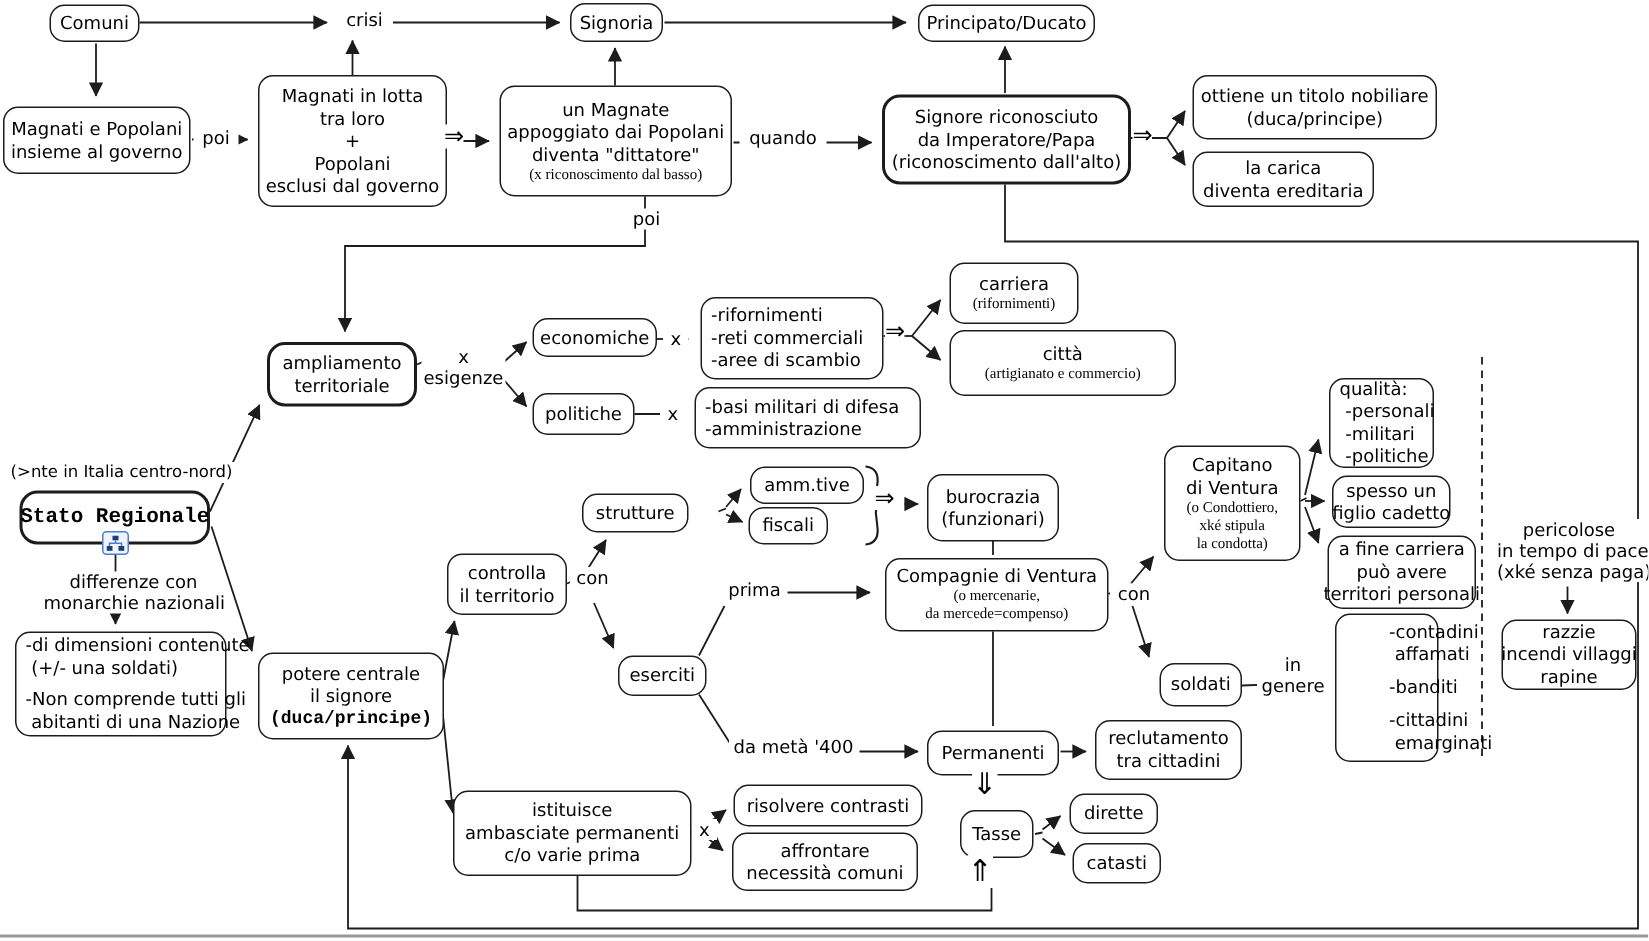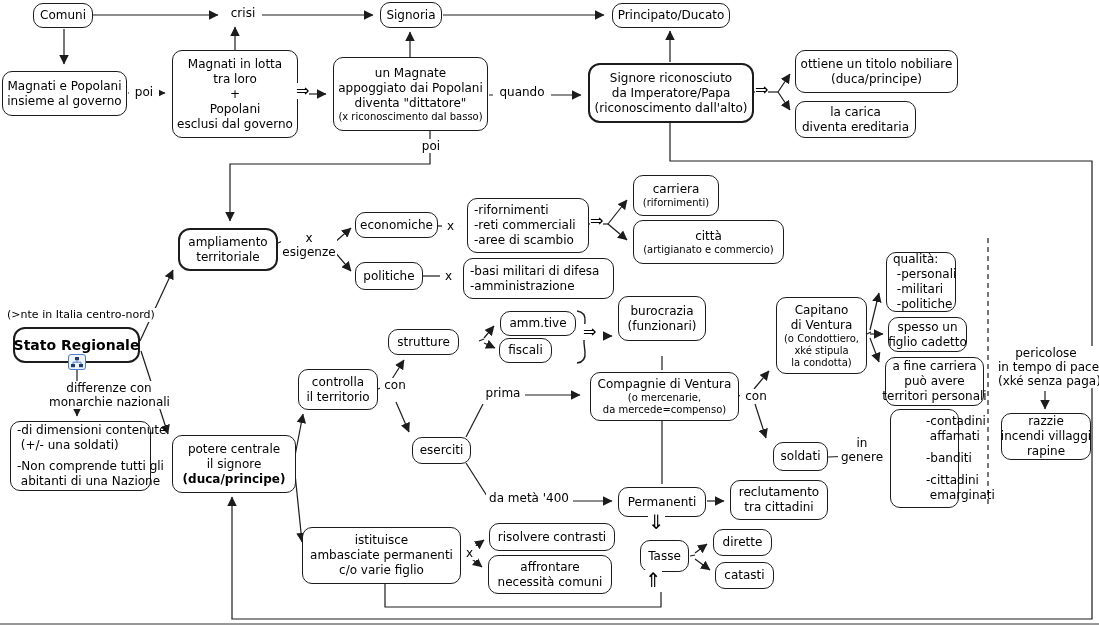--- a/index.html
+++ b/index.html
@@ -6,22 +6,22 @@
   #canvas{position:relative;width:1099px;height:627px;background:#fff;overflow:hidden;
           font-family:"DejaVu Sans","Liberation Sans",sans-serif;color:#000;}
   #edges{position:absolute;left:0;top:0;z-index:1;}
   .node{position:absolute;z-index:3;box-sizing:border-box;background:#fff;
         border:1.2px solid #1c1c1c;border-radius:10px;display:flex;flex-direction:column;
         justify-content:center;align-items:center;font-size:12px;text-align:center;
         padding:1px 2px;}
   .node.thick{border-width:2.4px;border-radius:12px;}
   .node.left{align-items:flex-start;text-align:left;padding-left:6px;}
   .ln{line-height:15px;white-space:pre;}
-  .ln.sm{font-size:10px;line-height:12px;}
-  .ln.b{font-weight:bold;}
+  .ln.sm{font-size:10px;line-height:12px;font-family:Liberation Serif, serif;}
+  .ln.b{font-weight:bold;font-family:Liberation Mono, monospace;}
   .gap{height:7px;}
   .lbl{position:absolute;z-index:2;background:#fff;font-size:12px;text-align:center;
        line-height:14px;white-space:pre;padding:0 1px;}
   .glyph{position:absolute;z-index:4;background:#fff;line-height:1;}
   #res-icon{position:absolute;left:68px;top:354px;width:18px;height:16px;z-index:5;
        background:#eef3fc;border:1.4px solid #4d7fd0;border-radius:3px;box-sizing:border-box;
        display:flex;align-items:center;justify-content:center;}
   #bottom-edge{position:absolute;left:0;top:623px;width:1099px;height:2px;
        background:#96989b;z-index:6;}
 </style>
@@ -179,21 +179,21 @@
       </div>
       <div class="node" style="left: 388px; top: 329px; width: 71px; height: 26px;">
         <div class="ln">strutture</div>
       </div>
       <div class="node" style="left: 500px; top: 311px; width: 76px; height: 25px;">
         <div class="ln">amm.tive</div>
       </div>
       <div class="node" style="left: 499px; top: 338px; width: 53px; height: 25px;">
         <div class="ln">fiscali</div>
       </div>
-      <div class="node" style="left: 618px; top: 296px; width: 88px; height: 45px;">
+      <div class="node" style="left: 618px; top: 316px; width: 88px; height: 45px;">
         <div class="ln">burocrazia</div>
         <div class="ln">(funzionari)</div>
       </div>
       <div class="node" style="left: 298px; top: 369px; width: 80px; height: 41px;">
         <div class="ln">controlla</div>
         <div class="ln">il territorio</div>
       </div>
       <div class="node" style="left: 412px; top: 437px; width: 59px; height: 27px;">
         <div class="ln">eserciti</div>
       </div>
@@ -258,21 +258,21 @@
       </div>
       <div class="node" style="left: 713px; top: 529px; width: 59px; height: 27px;">
         <div class="ln">dirette</div>
       </div>
       <div class="node" style="left: 715px; top: 562px; width: 59px; height: 27px;">
         <div class="ln">catasti</div>
       </div>
       <div class="node" style="left: 302px; top: 527px; width: 159px; height: 57px;">
         <div class="ln">istituisce</div>
         <div class="ln">ambasciate permanenti</div>
-        <div class="ln">c/o varie figlio</div>
+        <div class="ln">c/o varie prima</div>
       </div>
       <div class="node" style="left: 489px; top: 523px; width: 126px; height: 28px;">
         <div class="ln">risolvere contrasti</div>
       </div>
       <div class="node" style="left: 488px; top: 555px; width: 124px; height: 39px;">
         <div class="ln">affrontare</div>
         <div class="ln">necessità comuni</div>
       </div>
     </div>
   <div id="labels-layer">
@@ -282,21 +282,21 @@
       <div class="lbl" style="left: 415px; top: 139px; width: 30px;"><div>poi</div></div>
       <div class="lbl" style="left: 281px; top: 231px; width: 54px;"><div>x</div><div>esigenze</div></div>
       <div class="lbl" style="left: 442px; top: 219px; width: 15px;"><div>x</div></div>
       <div class="lbl" style="left: 440px; top: 269px; width: 15px;"><div>x</div></div>
       <div class="lbl" style="left: 380px; top: 378px; width: 28px;"><div>con</div></div>
       <div class="lbl" style="left: 481px; top: 386px; width: 42px;"><div>prima</div></div>
       <div class="lbl" style="left: 740px; top: 389px; width: 30px;"><div>con</div></div>
       <div class="lbl" style="left: 838px; top: 436px; width: 46px;"><div>in</div><div>genere</div></div>
       <div class="lbl" style="left: 486px; top: 491px; width: 84px;"><div>da metà '400</div></div>
       <div class="lbl" style="left: 461px; top: 546px; width: 15px;"><div>x</div></div>
-      <div class="lbl" style="left: 48px; top: 381px; width: 120px; text-align: center;"><div>differenze con</div><div>monarchie nazionali</div></div>
+      <div class="lbl" style="left: 28px; top: 381px; width: 120px; text-align: center;"><div>differenze con</div><div>monarchie nazionali</div></div>
       <div class="lbl" style="left: 5px; top: 308px; width: 150px; font-size: 11px;"><div>(&gt;nte in Italia centro-nord)</div></div>
       <div class="lbl" style="left: 997px; top: 346px; width: 96px;"><div>pericolose</div><div>in tempo di pace</div><div>(xké senza paga)</div></div>
     </div>
   <div id="glyphs-layer">
       <span class="glyph" style="left: 296px; top: 83px; font-size: 16px; position: absolute;">⇒</span>
       <span class="glyph" style="left: 755px; top: 82px; font-size: 16px; position: absolute;">⇒</span>
       <span class="glyph" style="left: 590px; top: 213px; font-size: 16px; position: absolute;">⇒</span>
       <span class="glyph" style="left: 583px; top: 324px; font-size: 16px; position: absolute;">⇒</span>
       <span class="glyph" style="left: 648px; top: 512px; font-size: 20px; position: absolute;">⇓</span>
       <span class="glyph" style="left: 645px; top: 570px; font-size: 20px; position: absolute;">⇑</span>

